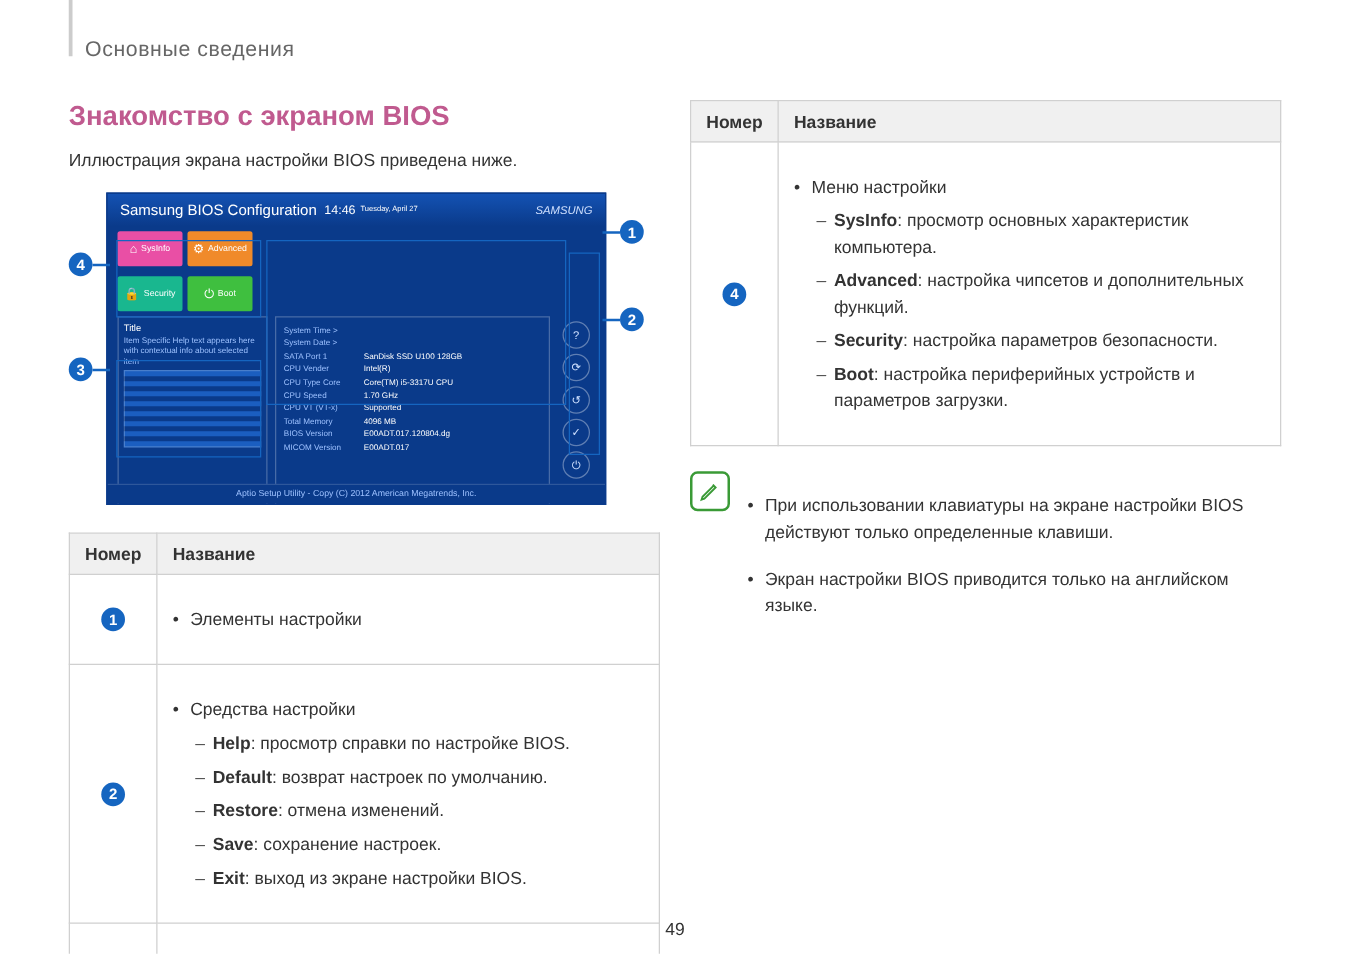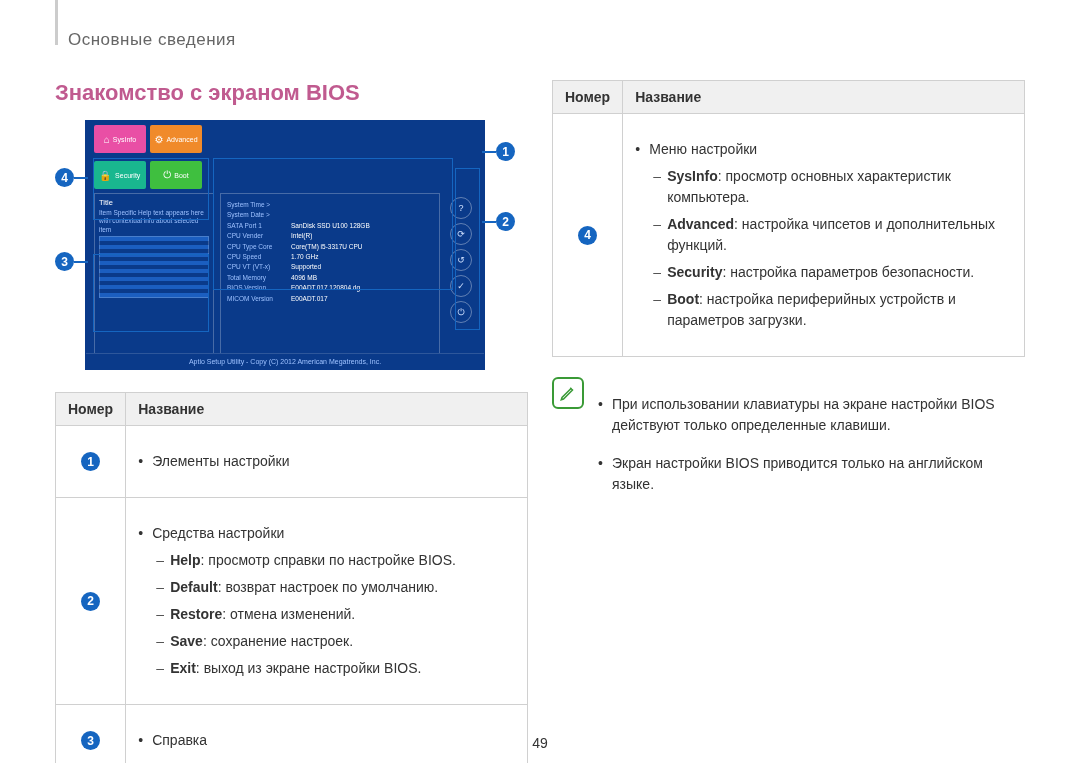--- a/index.html
+++ b/index.html
@@ -212,23 +212,30 @@
 </style>
 </head>
 <body>
 
 <div class="header-border"></div>
 <div class="section-title">Основные сведения</div>
 
 <div class="columns">
   <div class="col">
     <h2 class="heading">Знакомство с экраном BIOS</h2>
+    <p class="intro">Иллюстрация экрана настройки BIOS приведена ниже.</p>
 
     <div class="bios-figure">
       <div class="bios-panel">
+        <div class="bios-topbar">
+          <span class="bios-title">Samsung BIOS Configuration</span>
+          <span class="bios-time">14:46</span>
+          <span class="bios-day">Tuesday, April 27</span>
+          <span class="samsung-logo">SAMSUNG</span>
+        </div>
         <div class="menu-row">
           <div class="tile pink">
               <span class="glyph">⌂</span>
               <span>SysInfo</span>
             </div>
           <div class="tile orange">
               <span class="glyph">⚙</span>
               <span>Advanced</span>
             </div>
         </div>

